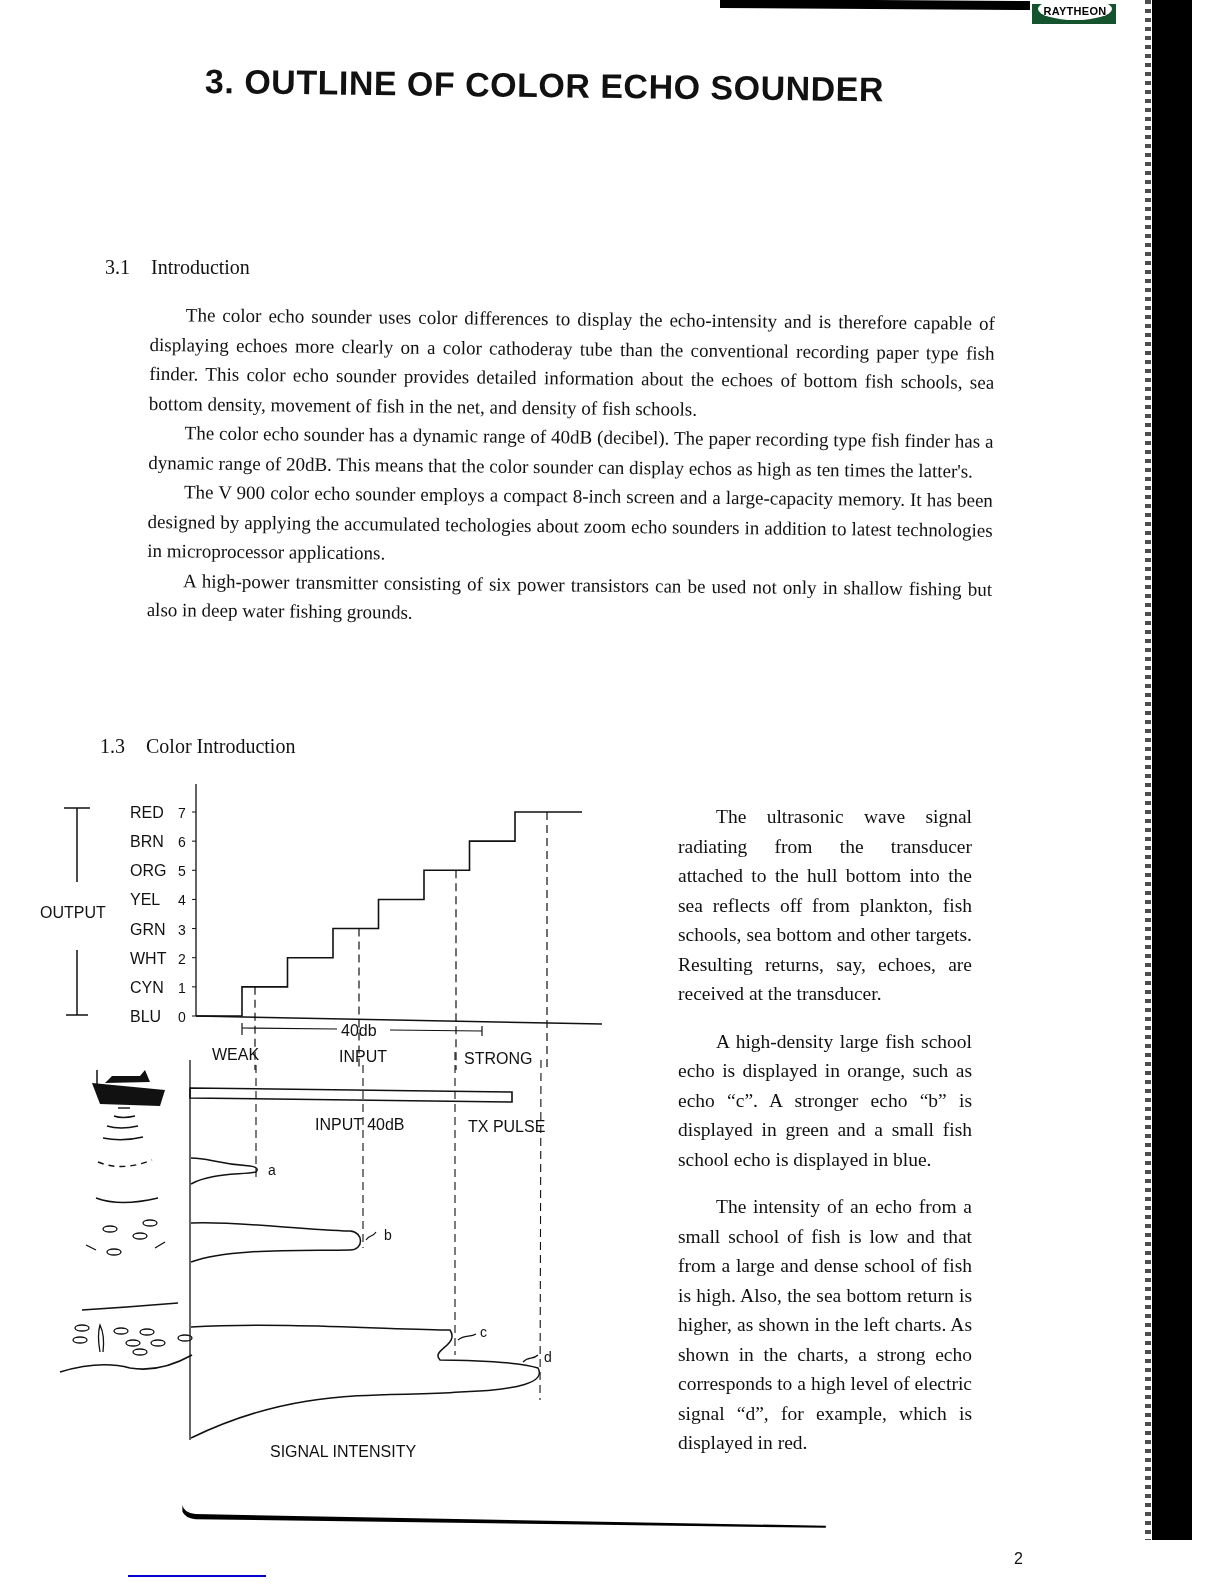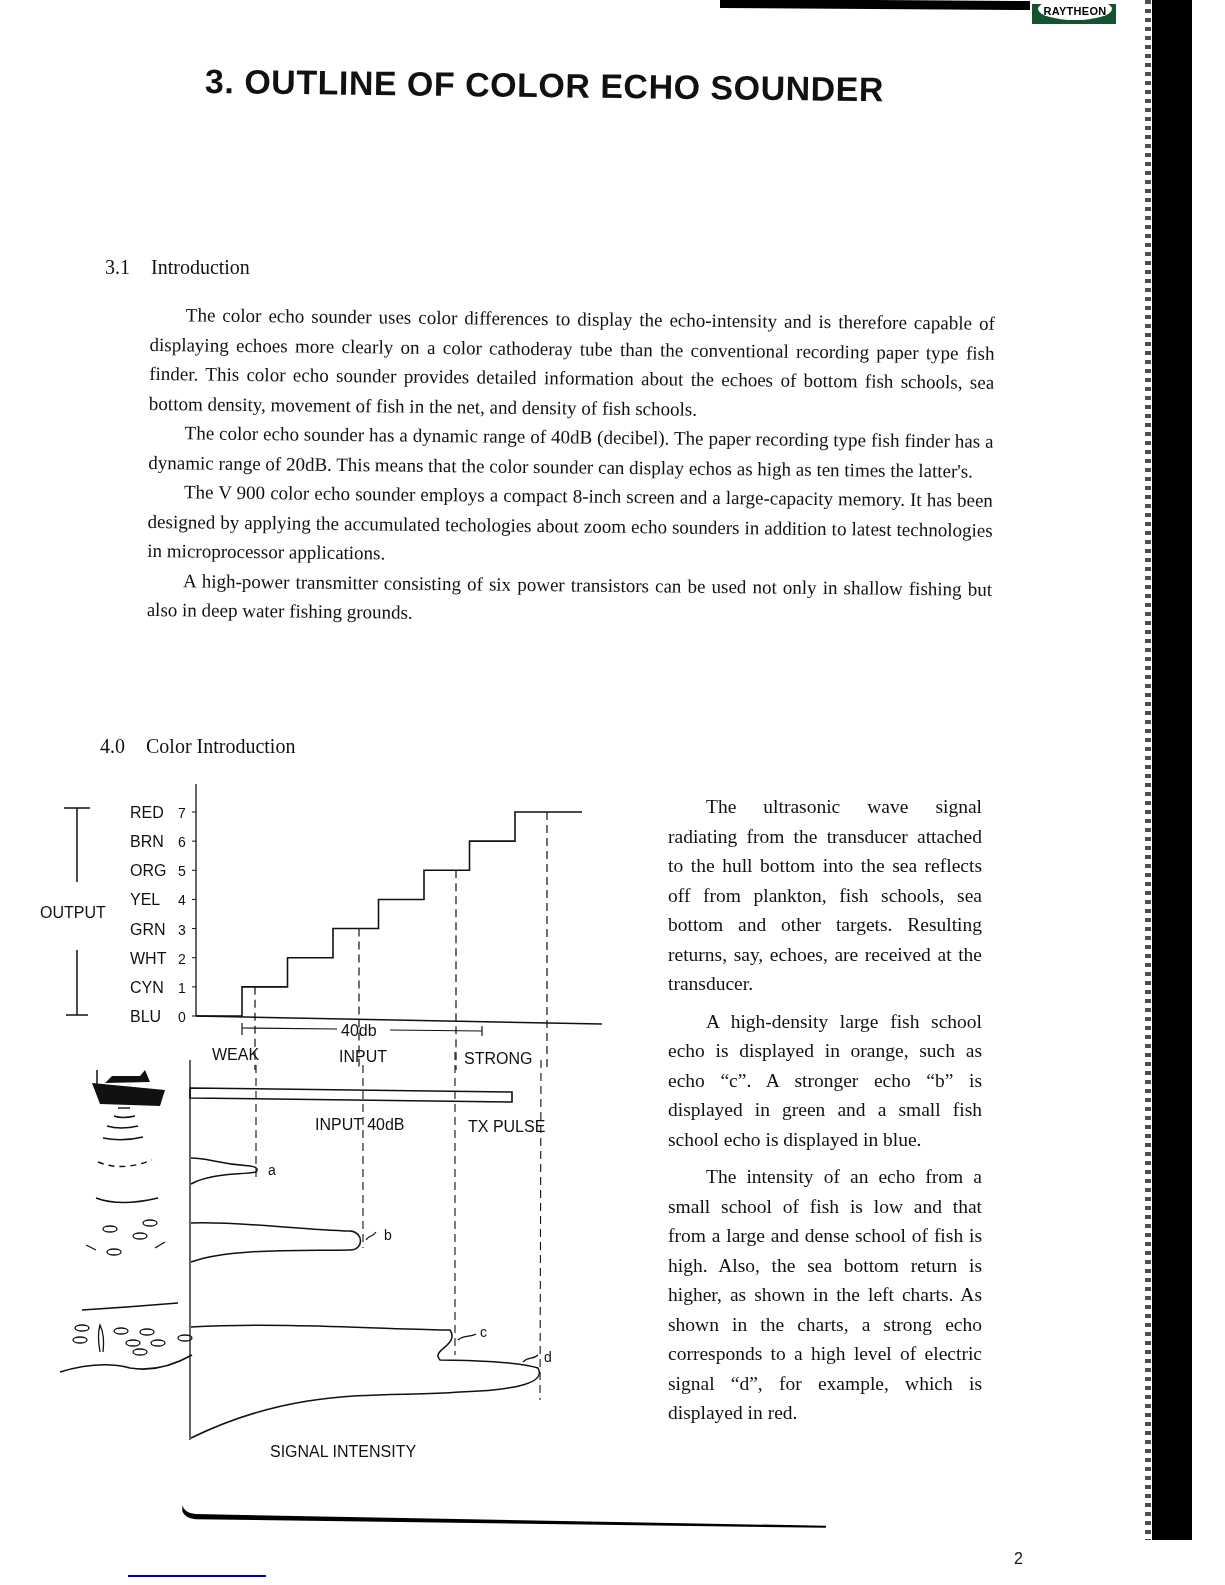--- a/index.html
+++ b/index.html
@@ -10,21 +10,21 @@
   .logo-inner { position:absolute; left:6px; top:-6px; width:74px; height:22px; border-radius:50%; background:#fff; color:#000; font-family:"Liberation Sans", sans-serif; font-weight:bold; font-size:11px; text-align:center; line-height:26px; letter-spacing:0.3px; }
   .spine { left:1152px; top:0; width:40px; height:1540px; background:#000; }
   .spine-edge { left:1145px; top:0; width:6px; height:1540px; background:repeating-linear-gradient(180deg,#000 0 4px,#fff 4px 9px); opacity:0.7; }
   .title { left:205px; top:62px; font-family:"Liberation Sans", sans-serif; font-weight:bold; font-size:34px; letter-spacing:0.5px; transform:rotate(0.7deg); transform-origin:left; white-space:nowrap; }
   .h2 { font-size:20px; white-space:nowrap; }
   .h2 .num { display:inline-block; width:46px; }
   .para { font-size:19px; line-height:29.5px; text-align:justify; }
   .para p { margin:0; text-indent:36px; }
   .intro { left:150px; top:300px; width:845px; transform:rotate(0.6deg); transform-origin:left top; }
   .right-text { left:660px; top:784px; width:330px; font-size:19.5px; line-height:29.5px; text-align:justify; }
-  .right-text p { margin:8px; text-indent:38px; }
+  .right-text p { margin:18px; text-indent:38px; }
   .footer-bar { left:0; top:1500px; width:1005px; height:26px; }
   .pgnum { left:1014px; top:1550px; font-size:16px; font-family:"Liberation Sans", sans-serif; }
   .bluelink { left:128px; top:1575px; width:138px; height:2px; background:#0000cc; }
   svg text { font-family:"Liberation Sans", sans-serif; fill:#111; }
 </style>
 </head>
 <body>
 
 <div class="abs topbar"></div>
 <div class="abs logo">
@@ -39,21 +39,21 @@
   <span class="num">3.1</span><span>Introduction</span>
 </div>
 <div class="abs para intro">
   <p>The color echo sounder uses color differences to display the echo-intensity and is therefore capable of displaying echoes more clearly on a color cathoderay tube than the conventional recording paper type fish finder. This color echo sounder provides detailed information about the echoes of bottom fish schools, sea bottom density, movement of fish in the net, and density of fish schools.</p>
   <p>The color echo sounder has a dynamic range of 40dB (decibel). The paper recording type fish finder has a dynamic range of 20dB. This means that the color sounder can display echos as high as ten times the latter's.</p>
   <p>The V 900 color echo sounder employs a compact 8-inch screen and a large-capacity memory. It has been designed by applying the accumulated techologies about zoom echo sounders in addition to latest technologies in microprocessor applications.</p>
   <p>A high-power transmitter consisting of six power transistors can be used not only in shallow fishing but also in deep water fishing grounds.</p>
 </div>
 
 <div class="abs h2" style="left:100px; top:735px;">
-  <span class="num">4.0</span><span>Color Introduction</span>
+  <span class="num">1.3</span><span>Color Introduction</span>
 </div>
 
 <div class="abs right-text">
   <p>The ultrasonic wave signal radiating from the transducer attached to the hull bottom into the sea reflects off from plankton, fish schools, sea bottom and other targets. Resulting returns, say, echoes, are received at the transducer.</p>
   <p>A high-density large fish school echo is displayed in orange, such as echo “c”. A stronger echo “b” is displayed in green and a small fish school echo is displayed in blue.</p>
   <p>The intensity of an echo from a small school of fish is low and that from a large and dense school of fish is high. Also, the sea bottom return is higher, as shown in the left charts. As shown in the charts, a strong echo corresponds to a high level of electric signal “d”, for example, which is displayed in red.</p>
 </div>
 
 <svg class="abs" style="left:0; top:770px;" width="640" height="720" viewBox="0 0 640 720">
 

